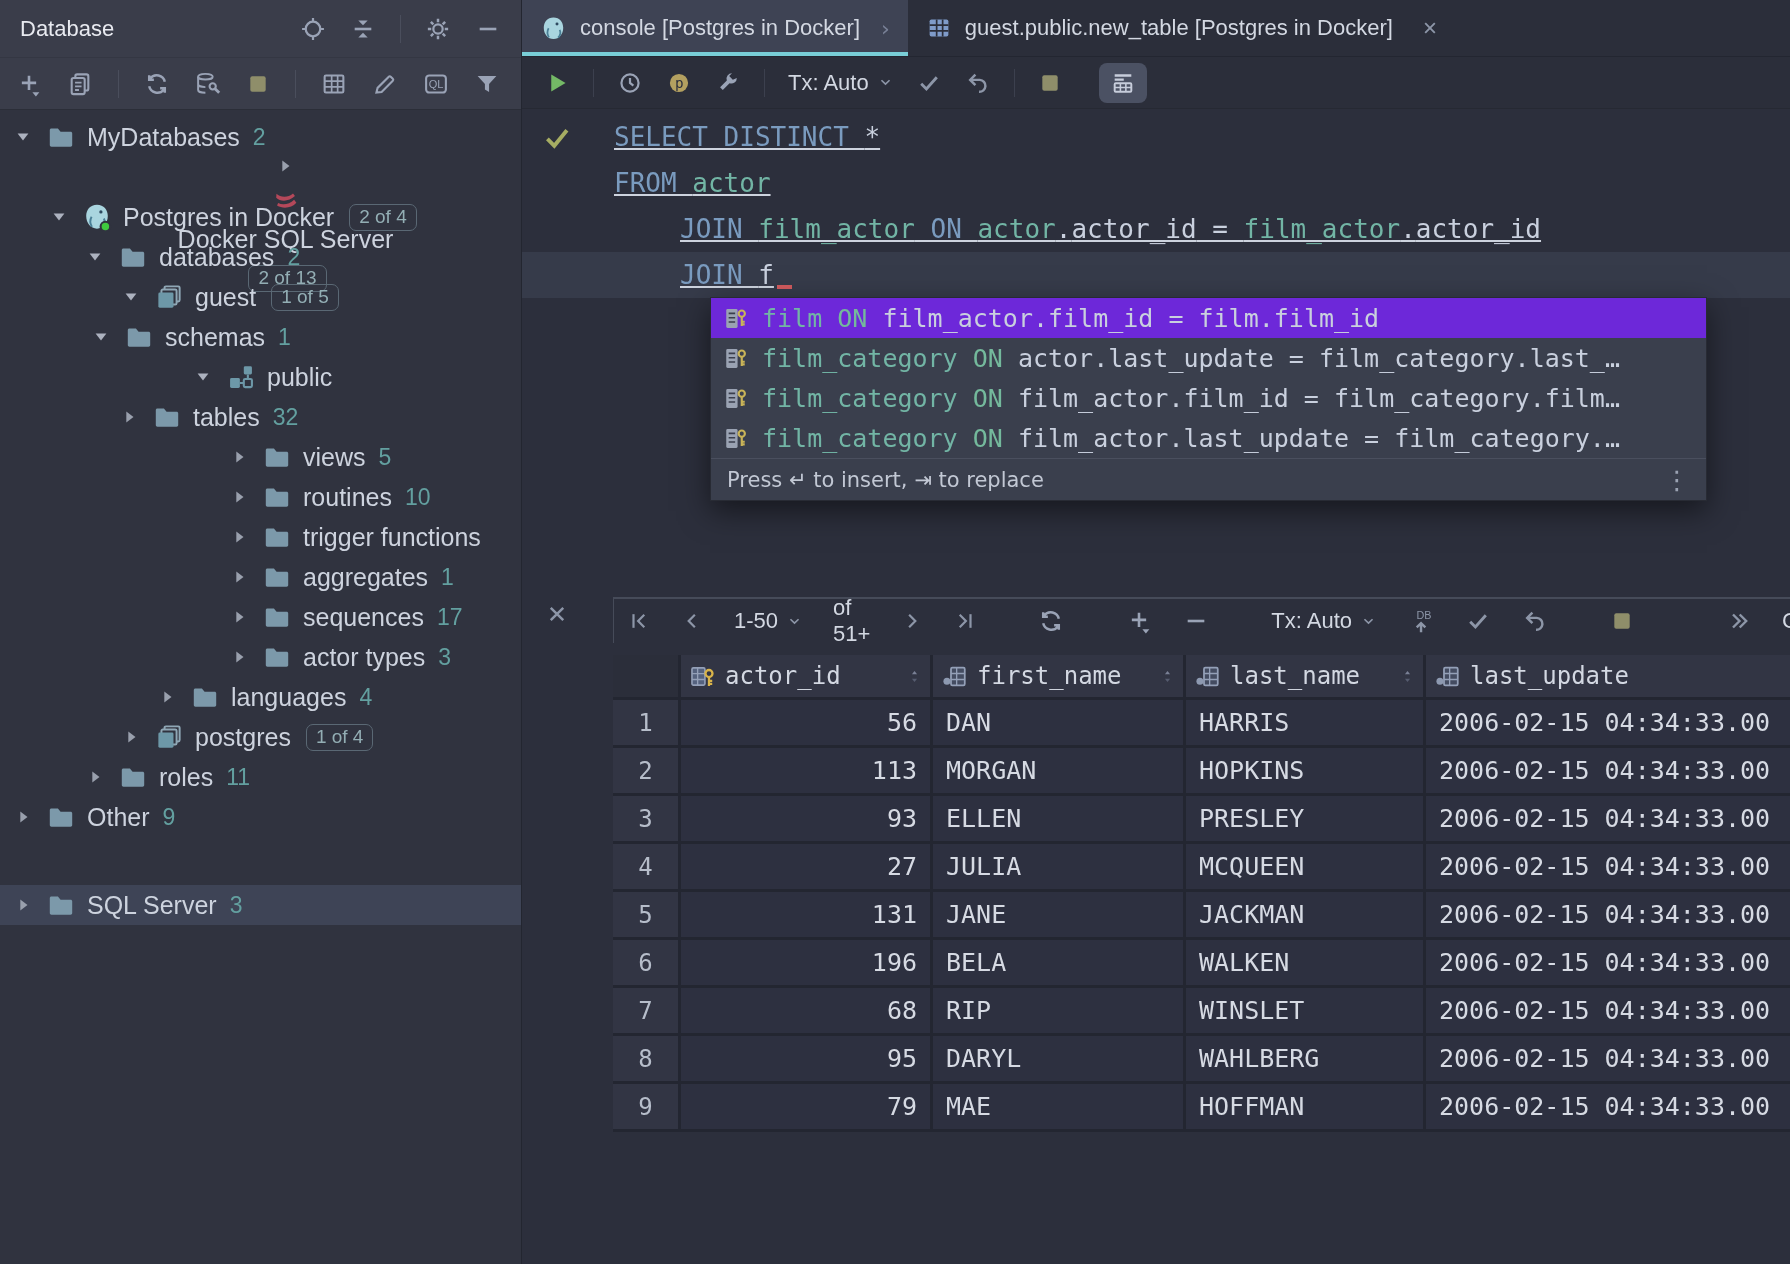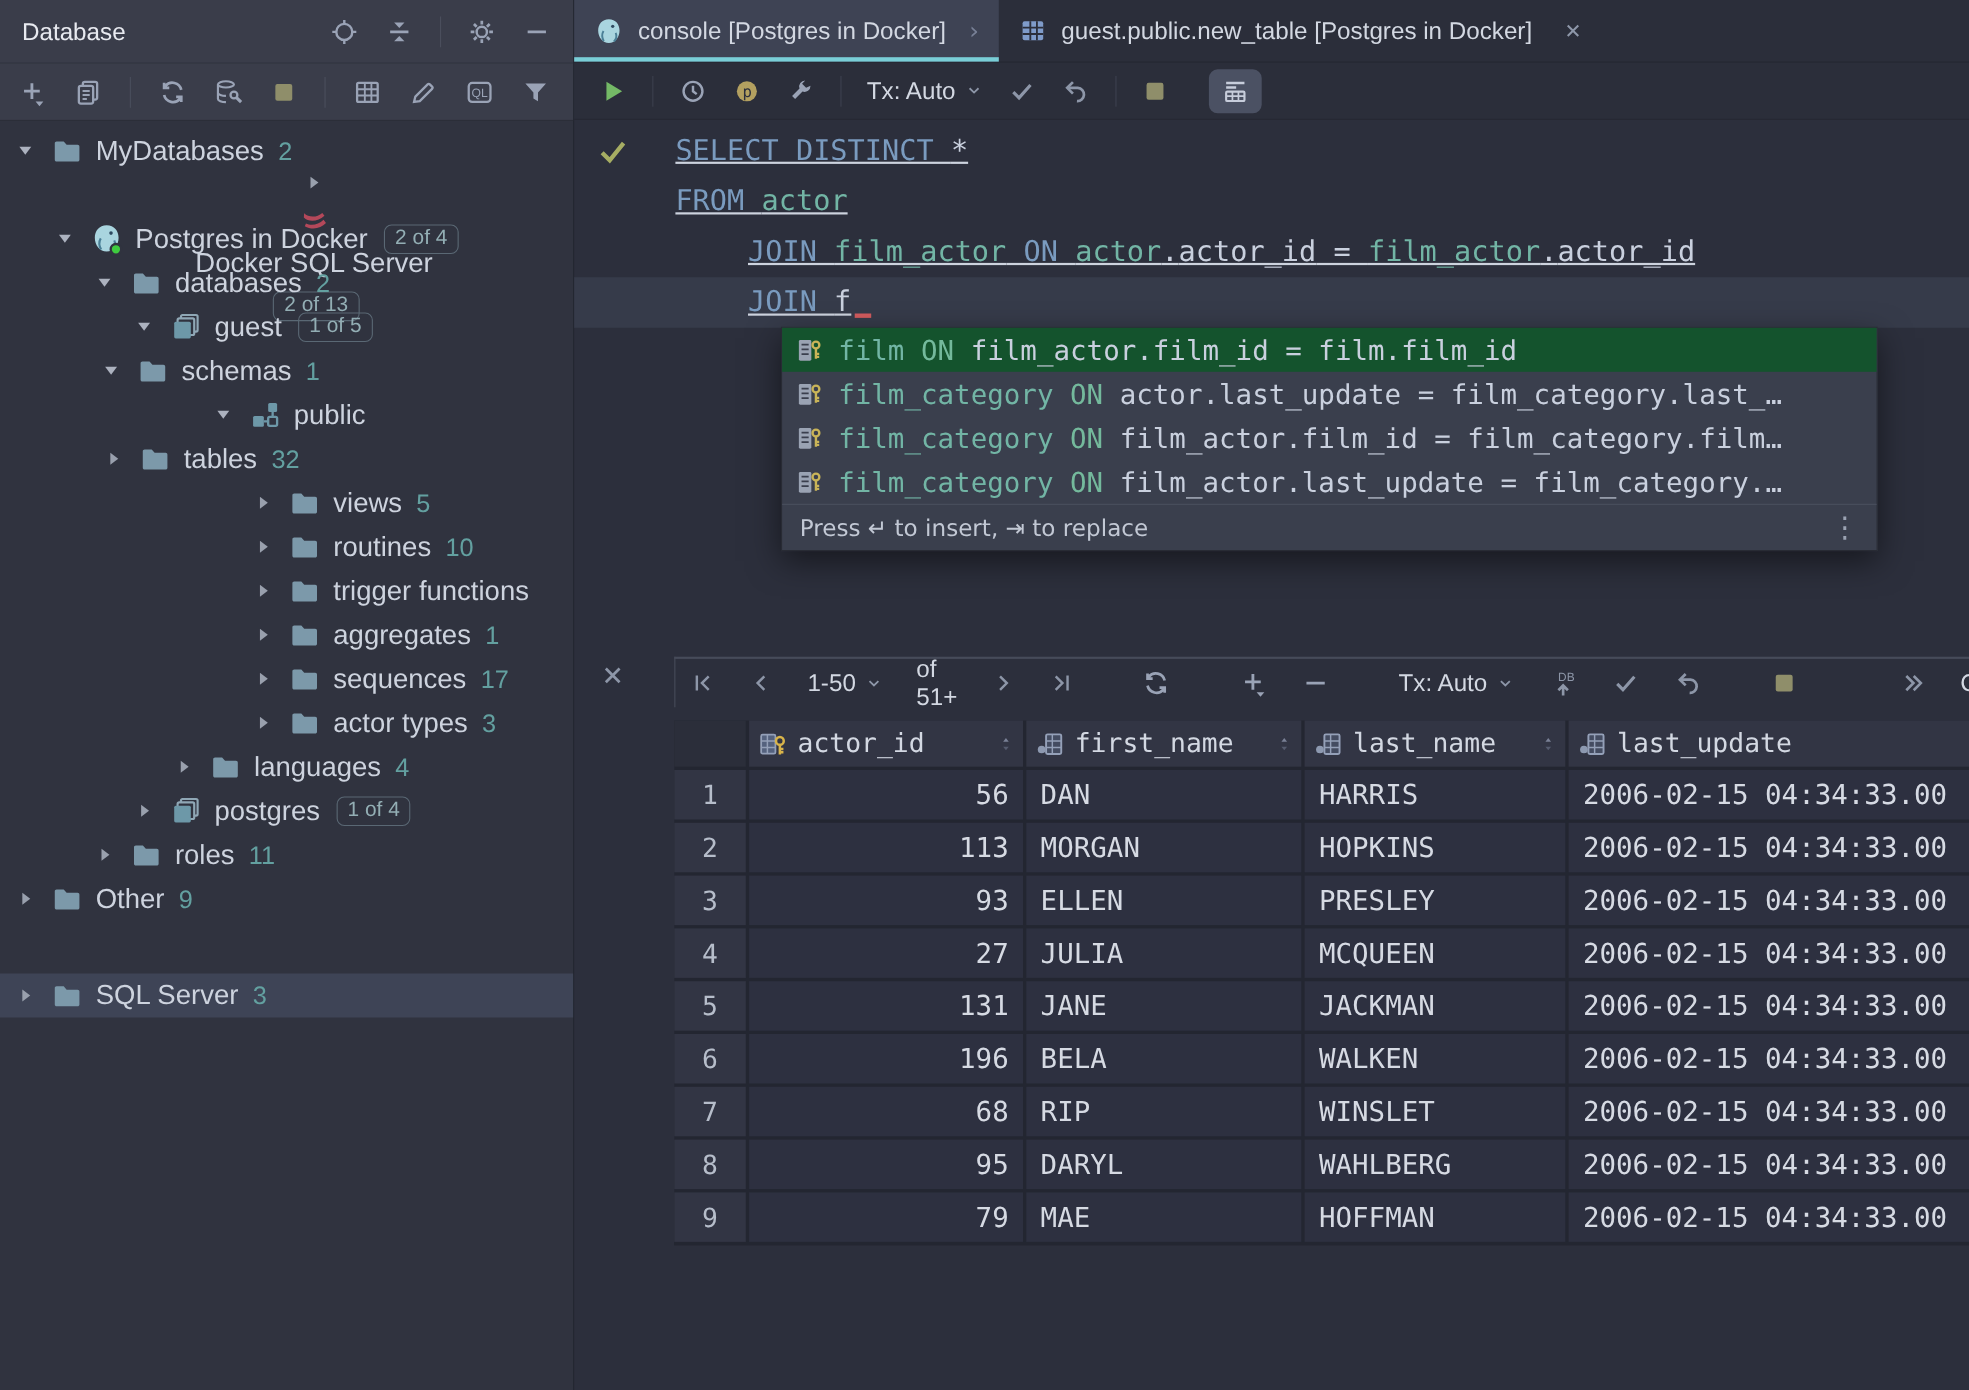--- a/index.html
+++ b/index.html
@@ -47,21 +47,21 @@
   .code-line.ind{padding-left:158px;}
   .code-line.cur{background:#363B4A;}
   .code-line .gut{position:absolute;left:20px;top:9px;}
   .kw{color:#7A9BBF;} .id{color:#72B5A5;} .pl{color:#C9D0DE;} .kw2{color:#74B99C;}
   .caret{display:inline-block;width:15px;height:28px;border-bottom:4px solid #D15B5E;margin-left:3px;}
 
   
   .popup{position:absolute;left:710px;top:297px;width:997px;background:#3A3F4D;border:1px solid #282B34;
          box-shadow:0 10px 28px rgba(0,0,0,.5);font-family:"DejaVu Sans Mono",monospace;font-size:25px;z-index:5;}
   .p-row{height:40px;display:flex;align-items:center;gap:12px;padding:0 12px;white-space:pre;overflow:hidden;}
-  .p-row.sel{background:#14532d;}
+  .p-row.sel{background:#6d28d9;}
   .p-foot{height:42px;border-top:1px solid #4A4F5E;display:flex;align-items:center;padding:0 16px;
           font-family:"DejaVu Sans","Liberation Sans",sans-serif;font-size:21px;color:#C2C8D4;}
   .kebab{margin-left:auto;color:#9AA2B2;font-size:26px;font-family:"DejaVu Sans",sans-serif;}
 
   
   .res-close{position:absolute;left:544px;top:601px;}
   .res-toolbar{position:absolute;left:613px;right:0;top:597px;height:46px;border-top:2px solid #464B59;border-left:1px solid #464B59;
                display:flex;align-items:center;gap:31px;padding:0 14px;font-size:22px;color:#D3D8E2;}
   .rt-sep{width:1px;height:28px;background:#3E4352;}
   .rt-group{display:flex;align-items:center;gap:9px;white-space:nowrap;}
@@ -312,21 +312,21 @@
                 <rect x="12" y="2.4" width="5.8" height="5.8" rx="1" fill="#6D98A8"></rect>
                 <rect x="12" y="11.4" width="5.8" height="5.8" rx="1" stroke="#6D98A8" stroke-width="1.5"></rect>
                 <path d="M9.2 14.3h2.8M14.9 8.2v3.2" stroke="#6D98A8" stroke-width="1.5"></path>
               </svg>
             </span>
           </span>
     <span class="t-label">public</span>
 
   </div>
 
-  <div class="tree-row" style="padding-left: 94px;">
+  <div class="tree-row" style="padding-left: 120px;">
     <span class="arrow">
             <span data-icon="tri-right">
               <svg width="18" height="18" viewBox="0 0 20 20" fill="none" xmlns="http://www.w3.org/2000/svg">
                 <path d="M7 4l8 6-8 6z" fill="#99A0AD"></path>
               </svg>
             </span>
           </span>
     <span class="t-icon">
             <span data-icon="folder">
               <svg width="28" height="28" viewBox="0 0 20 20" fill="none" xmlns="http://www.w3.org/2000/svg">

